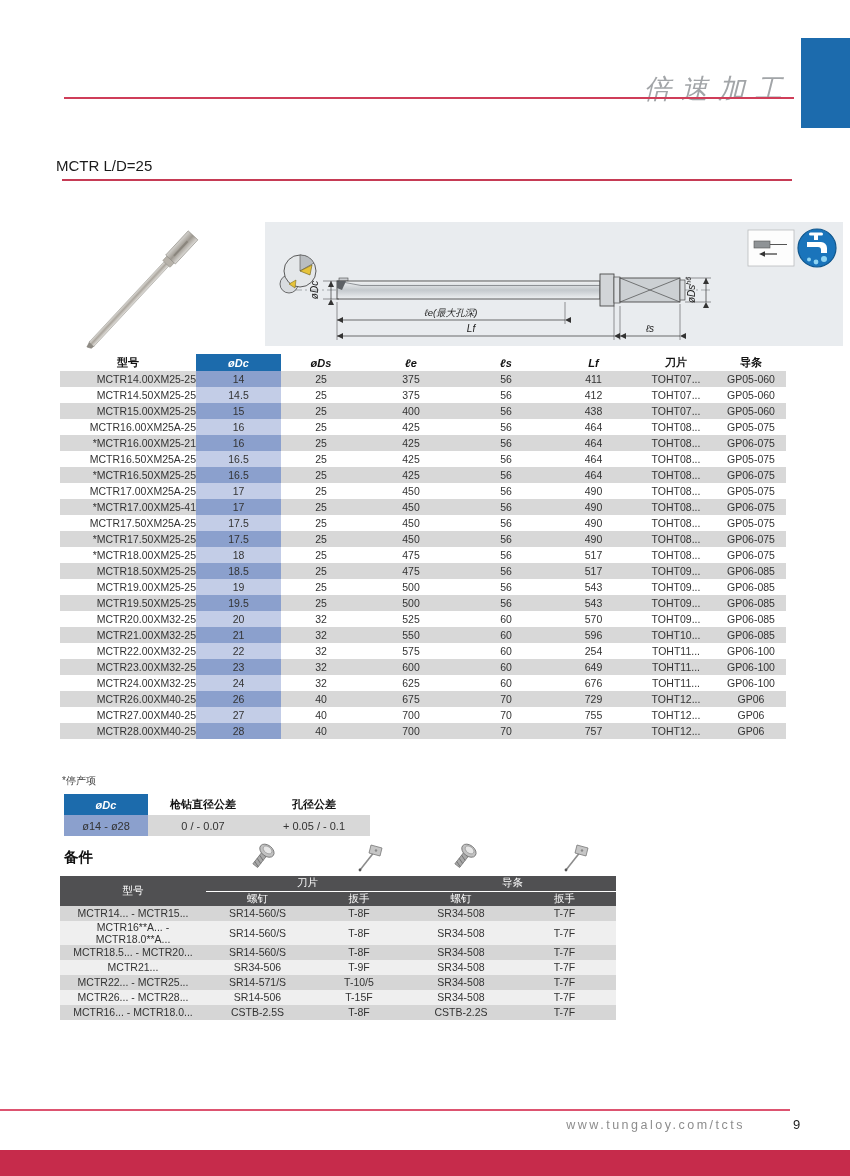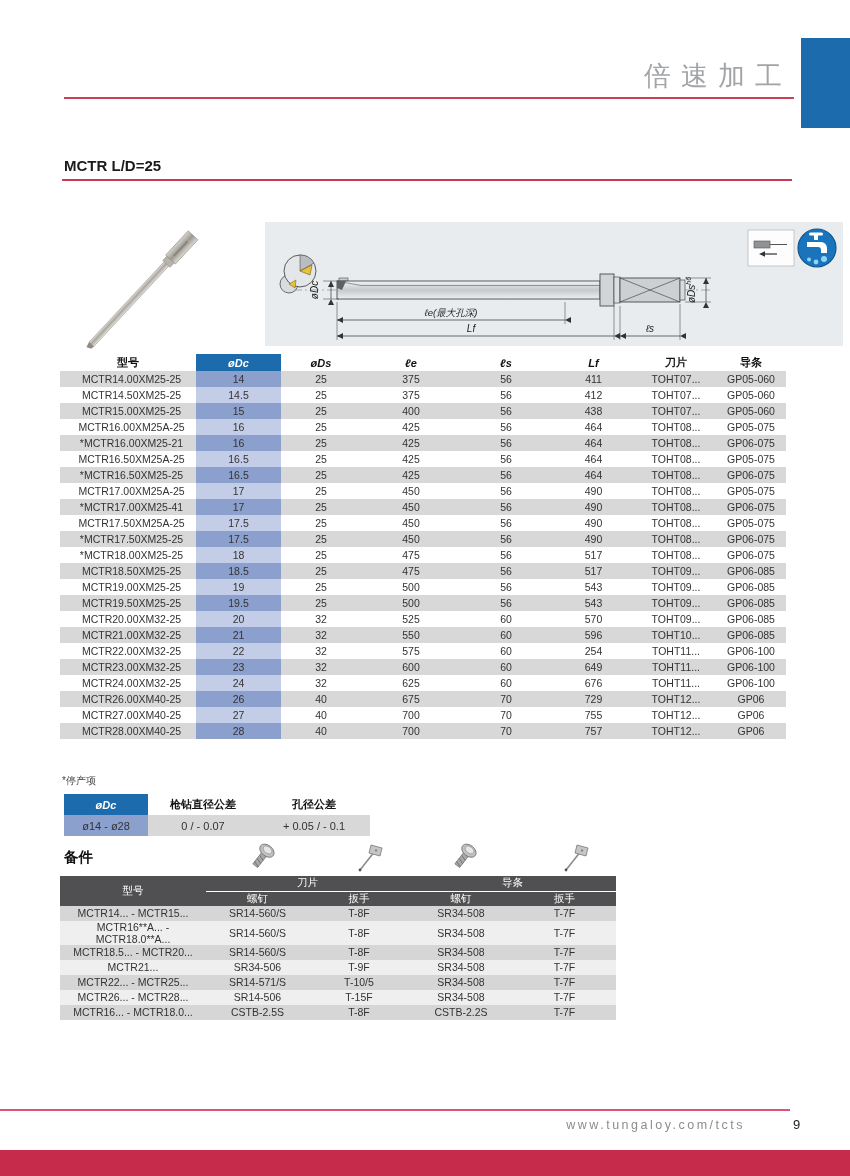--- a/index.html
+++ b/index.html
@@ -2,39 +2,39 @@
 <html><head>
 <meta charset="utf-8">
 <style>
   * { margin:0; padding:0; box-sizing:border-box; }
   html,body { background:#fff; }
   body { font-family:"Liberation Sans","DejaVu Sans",sans-serif; }
   .page { position:relative; width:850px; height:1176px; background:#fff; overflow:hidden; }
 
   
   .blue-tab { position:absolute; left:801px; top:38px; width:49px; height:90px; background:#1c6bad; }
-  .header-title { position:absolute; top:58px; right:58px; font-size:27px; letter-spacing:10px; color:#a2a5a8; font-weight:400; }
+  .header-title { position:absolute; top:71px; right:58px; font-size:27px; letter-spacing:10px; color:#a2a5a8; font-weight:400;font-style:italic; }
   .header-rule { position:absolute; left:64px; top:97px; width:730px; height:2px; background:#cf3e59; }
 
-  .section-title { position:absolute; left:64px; top:157px; font-size:15px; font-weight:bold; color:#1a1a1a; }
+  .section-title { position:absolute; left:56px; top:157px; font-size:15px; font-weight:normal; color:#1a1a1a; }
   .section-rule { position:absolute; left:62px; top:179px; width:730px; height:2px; background:#c63b55; }
   .section-subtitle { position:absolute; left:64px; top:185px; font-size:13px; color:#d2404f; }
 
   
   .drill-photo { position:absolute; left:70px; top:222px; }
   .diagram { position:absolute; left:265px; top:222px; width:578px; height:124px; background:#e9ecef; }
 
   
   table { border-collapse:collapse; table-layout:fixed; }
   .main-table { position:absolute; left:60px; top:354px; width:726px; font-size:10.5px; color:#333; }
   .main-table th { height:17px; font-size:11px; font-weight:bold; text-align:center; color:#111; }
   .main-table th.dim { font-style:italic; }
   .main-table th.dc-h { background:#1c6bac; color:#fff; font-style:italic; }
   .main-table td { height:16px; text-align:center; }
-  .main-table td.model { text-align:center; padding-left:7px; }
+  .main-table td.model { text-align:right; padding-left:7px; }
   .main-table tbody tr:nth-child(odd) { background:#d8d8d8; }
   .main-table tbody tr:nth-child(even) { background:#fff; }
   .main-table tbody tr:nth-child(odd) td.dc { background:#8ba0cd; }
   .main-table tbody tr:nth-child(even) td.dc { background:#c3cde7; }
 
   .footnote { position:absolute; left:62px; top:774px; font-size:10px; color:#444; }
 
   
   .tol-table { position:absolute; left:64px; top:794px; width:306px; font-size:11px; color:#333; }
   .tol-table th, .tol-table td { height:21px; text-align:center; }

